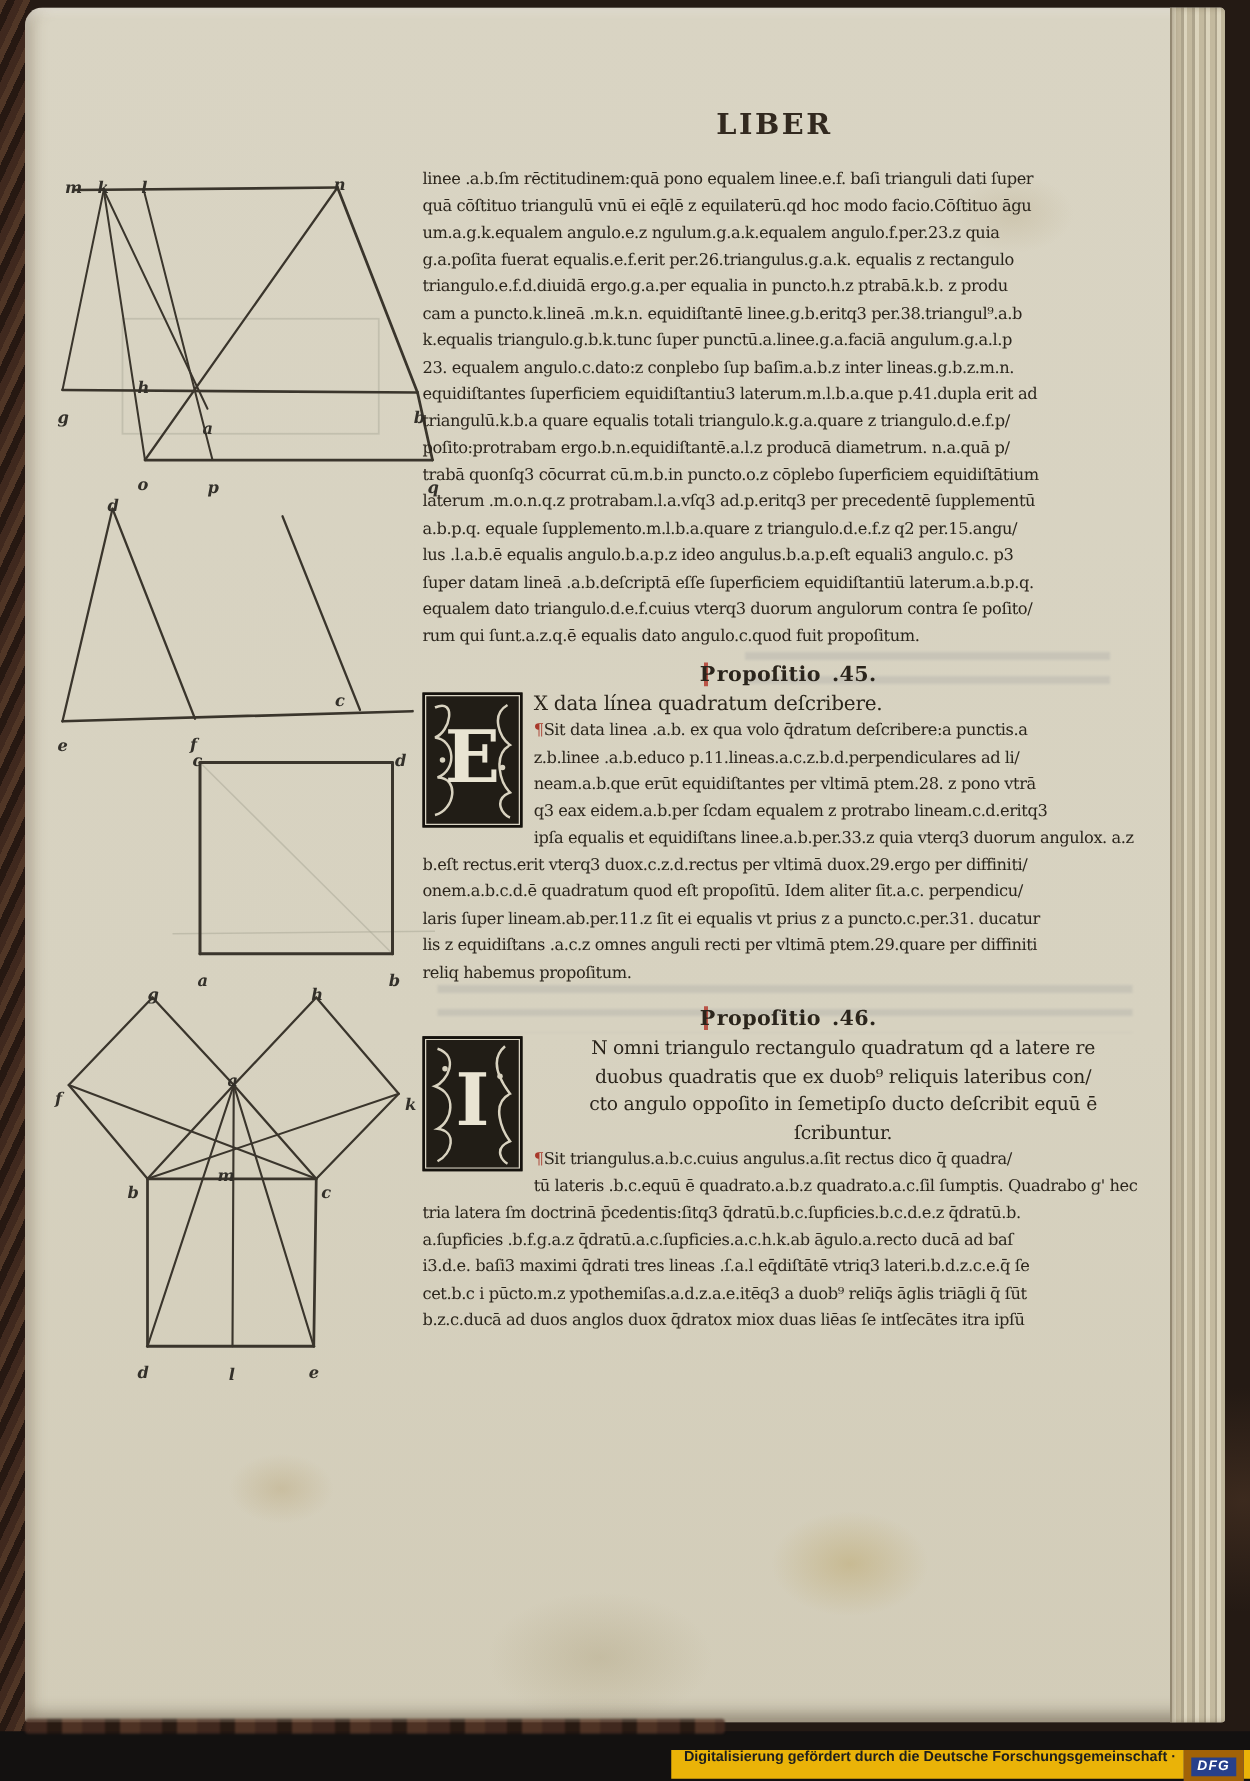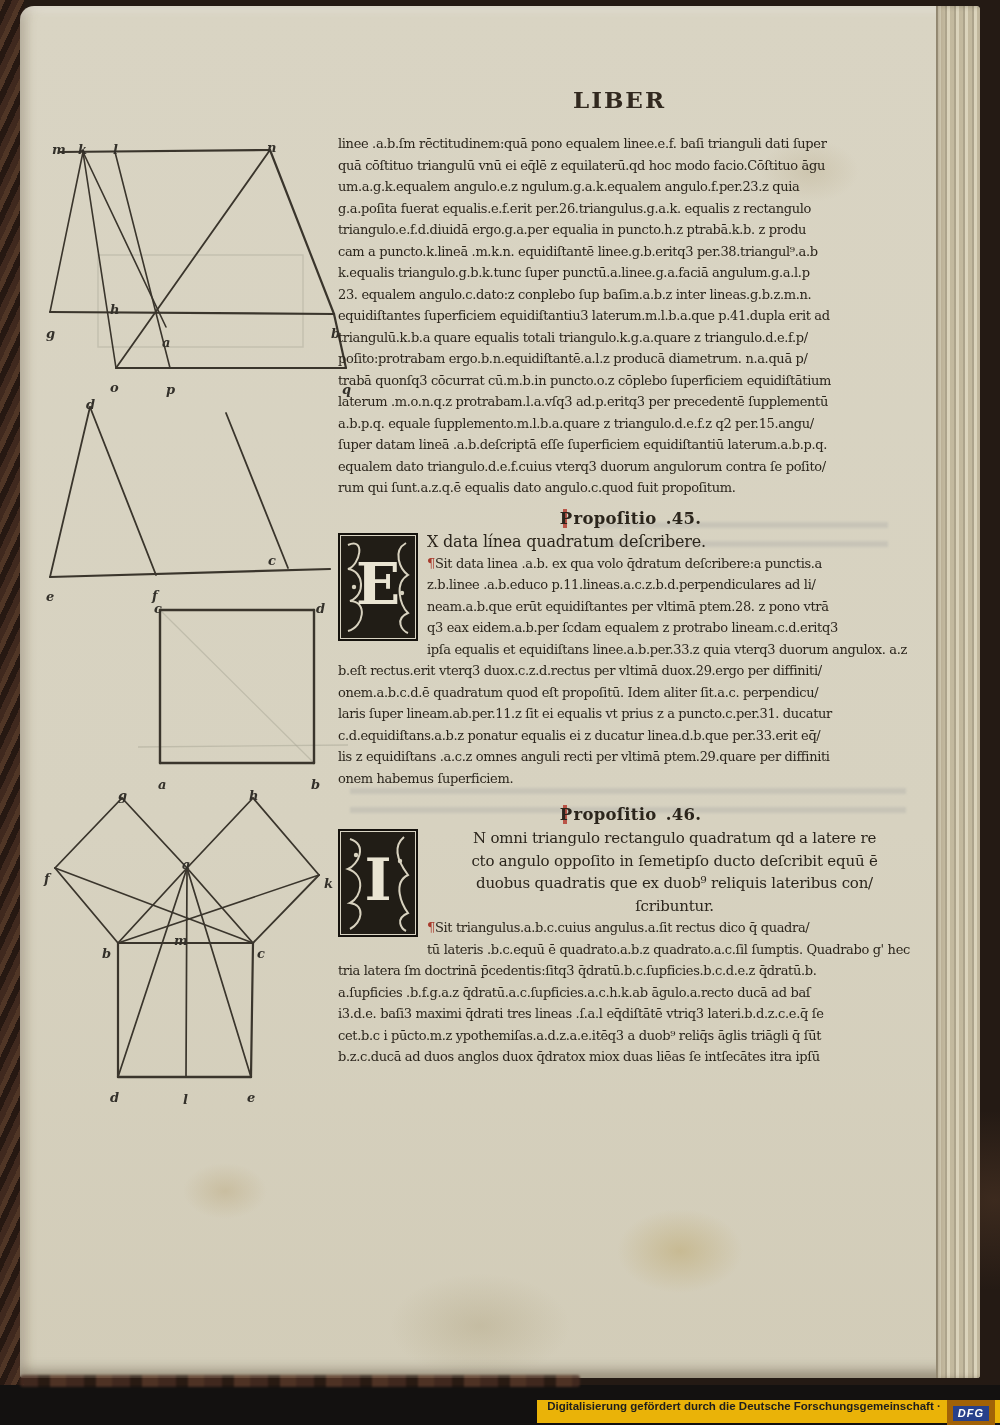--- a/index.html
+++ b/index.html
@@ -196,20 +196,21 @@
           <div class="tline">triangulo.e.f.d.diuidā ergo.g.a.per equalia in puncto.h.z ptrabā.k.b. z produ</div>
           <div class="tline">cam a puncto.k.lineā .m.k.n. equidiſtantē linee.g.b.eritq3 per.38.triangul⁹.a.b</div>
           <div class="tline">k.equalis triangulo.g.b.k.tunc ſuper punctū.a.linee.g.a.faciā angulum.g.a.l.p</div>
           <div class="tline">23. equalem angulo.c.dato:z conplebo ſup baſim.a.b.z inter lineas.g.b.z.m.n.</div>
           <div class="tline">equidiſtantes ſuperficiem equidiſtantiu3 laterum.m.l.b.a.que p.41.dupla erit ad</div>
           <div class="tline">triangulū.k.b.a quare equalis totali triangulo.k.g.a.quare z triangulo.d.e.f.p/</div>
           <div class="tline">poſito:protrabam ergo.b.n.equidiſtantē.a.l.z producā diametrum. n.a.quā p/</div>
           <div class="tline">trabā quonſq3 cōcurrat cū.m.b.in puncto.o.z cōplebo ſuperficiem equidiſtātium</div>
           <div class="tline">laterum .m.o.n.q.z protrabam.l.a.vſq3 ad.p.eritq3 per precedentē ſupplementū</div>
           <div class="tline">a.b.p.q. equale ſupplemento.m.l.b.a.quare z triangulo.d.e.f.z q2 per.15.angu/</div>
+          <div class="tline">lus .l.a.b.ē equalis angulo.b.a.p.z ideo angulus.b.a.p.eſt equali3 angulo.c. p3</div>
           <div class="tline">ſuper datam lineā .a.b.deſcriptā eſſe ſuperficiem equidiſtantiū laterum.a.b.p.q.</div>
           <div class="tline">equalem dato triangulo.d.e.f.cuius vterq3 duorum angulorum contra ſe poſito/</div>
           <div class="tline">rum qui ſunt.a.z.q.ē equalis dato angulo.c.quod fuit propoſitum.</div>
         </div>
 
       <div class="prop-heading">
         <span class="cap-p">P</span><span>ropoſitio</span><span class="hnum">.45.</span>
       </div>
 
       <div class="section">
@@ -229,44 +230,43 @@
             <div class="tline"><span class="rub">¶</span>Sit data linea .a.b. ex qua volo q̄dratum deſcribere:a punctis.a</div>
             <div class="tline">z.b.linee .a.b.educo p.11.lineas.a.c.z.b.d.perpendiculares ad li/</div>
             <div class="tline">neam.a.b.que erūt equidiſtantes per vltimā ptem.28. z pono vtrā</div>
             <div class="tline">q3 eax eidem.a.b.per ſcdam equalem z protrabo lineam.c.d.eritq3</div>
           </div>
         <div>
             <div class="tline">ipſa equalis et equidiſtans linee.a.b.per.33.z quia vterq3 duorum angulox. a.z</div>
             <div class="tline">b.eſt rectus.erit vterq3 duox.c.z.d.rectus per vltimā duox.29.ergo per diffiniti/</div>
             <div class="tline">onem.a.b.c.d.ē quadratum quod eſt propoſitū. Idem aliter ſit.a.c. perpendicu/</div>
             <div class="tline">laris ſuper lineam.ab.per.11.z ſit ei equalis vt prius z a puncto.c.per.31. ducatur</div>
-            <div class="tline">c.d.equidiſtans.a.b.z ponatur equalis ei z ducatur linea.d.b.que per.33.erit eq̄/</div>
             <div class="tline">lis z equidiſtans .a.c.z omnes anguli recti per vltimā ptem.29.quare per diffiniti</div>
-            <div class="tline">onem habemus ſuperficiem.</div>
+            <div class="tline">reliq habemus propoſitum.</div>
           </div>
       </div>
 
       <div class="prop-heading mt14">
         <span class="cap-p">P</span><span>ropoſitio</span><span class="hnum">.46.</span>
       </div>
 
       <div class="section">
         <div class="initial-box">
           <svg width="76" height="104" viewBox="0 0 76 104">
             <path d="M10,8 C 28,14 18,34 8,38 C 26,44 22,66 10,72 C 26,74 22,92 10,98" stroke="#d8d2bf" stroke-width="2" fill="none"></path>
             <path d="M64,6 C 50,18 62,36 68,44 C 52,52 62,74 68,82 C 54,88 62,98 66,100" stroke="#d8d2bf" stroke-width="2" fill="none"></path>
             <circle cx="16" cy="24" r="2.2" fill="#d8d2bf"></circle>
               <circle cx="60" cy="30" r="2.2" fill="#d8d2bf"></circle>
           </svg>
           <span class="init-letter">I</span>
         </div>
         <div class="stmt46">
             <div class="tline">N omni triangulo rectangulo quadratum qd a latere re</div>
+            <div class="tline">duobus quadratis que ex duob⁹ reliquis lateribus con/</div>
             <div class="tline">cto angulo oppoſito in ſemetipſo ducto deſcribit equū ē</div>
-            <div class="tline">duobus quadratis que ex duob⁹ reliquis lateribus con/</div>
             <div class="tline">ſcribuntur.</div>
           </div>
         <div>
             <div class="tline"><span class="rub">¶</span>Sit triangulus.a.b.c.cuius angulus.a.ſit rectus dico q̄ quadra/</div>
           </div>
         <div>
             <div class="tline">tū lateris .b.c.equū ē quadrato.a.b.z quadrato.a.c.ſil ſumptis. Quadrabo g' hec</div>
             <div class="tline">tria latera ſm doctrinā p̄cedentis:ſitq3 q̄dratū.b.c.ſupficies.b.c.d.e.z q̄dratū.b.</div>
             <div class="tline">a.ſupficies .b.f.g.a.z q̄dratū.a.c.ſupficies.a.c.h.k.ab āgulo.a.recto ducā ad baſ</div>
             <div class="tline">i3.d.e. baſi3 maximi q̄drati tres lineas .ſ.a.l eq̄diſtātē vtriq3 lateri.b.d.z.c.e.q̄ ſe</div>

